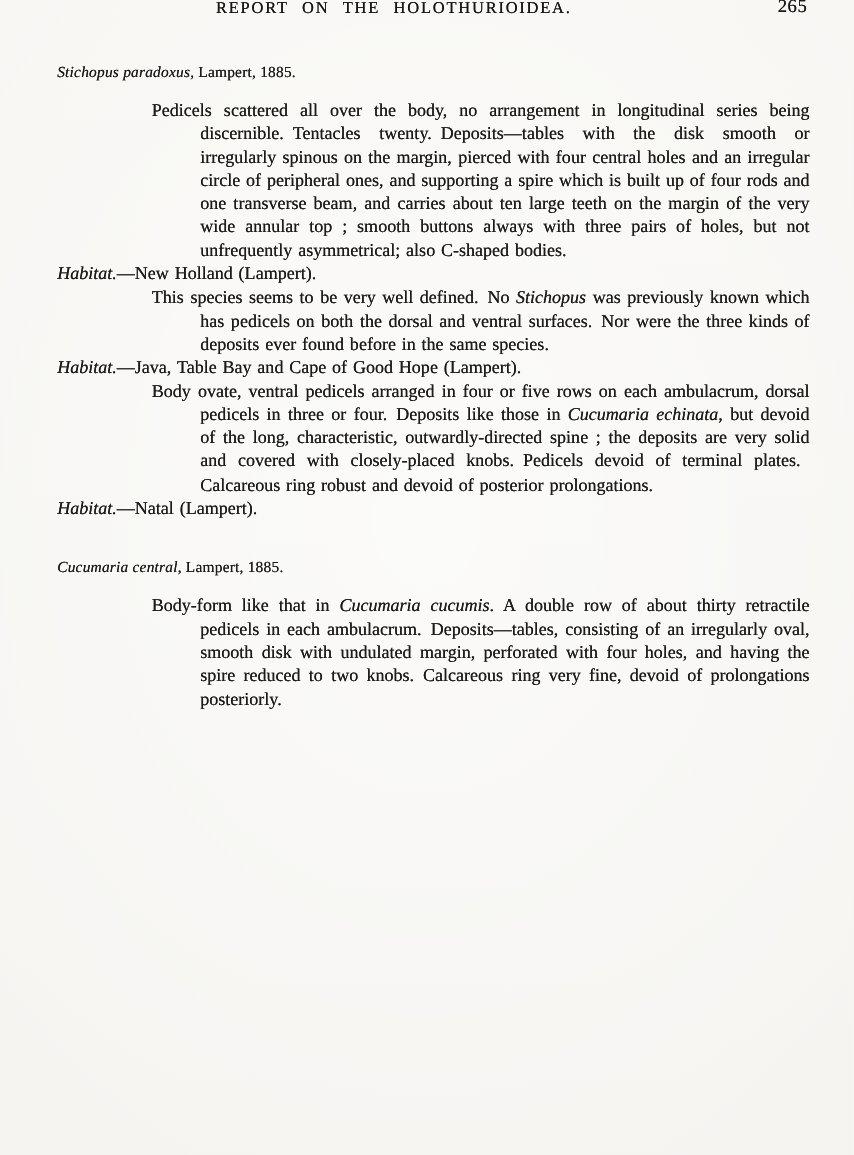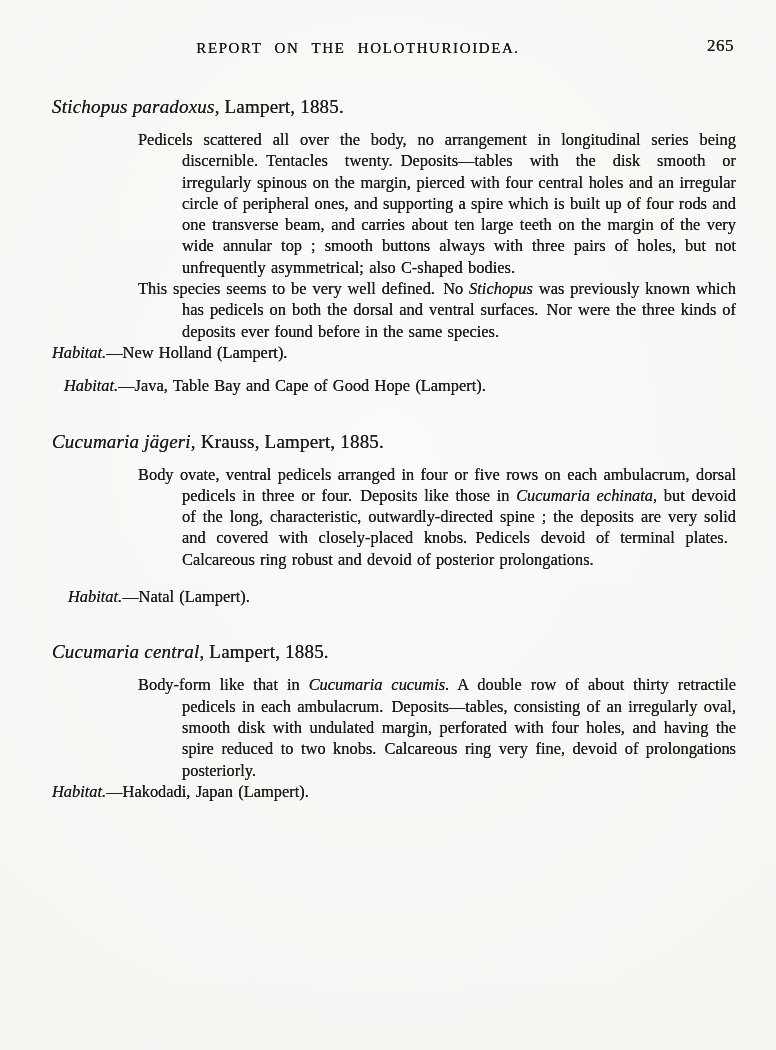--- a/index.html
+++ b/index.html
@@ -10,21 +10,20 @@
     color: #1d1c1a;
     overflow: hidden;
   }
   .page {
     position: relative;
     width: 776px; height: 1050px;
     background:
       radial-gradient(ellipse 120% 110% at 50% 45%, rgba(255,255,255,0.55) 0%, rgba(255,255,255,0) 60%),
       linear-gradient(#f8f7f4, #f5f4f1);
     box-sizing: border-box;
-    padding-top: 40px;
     overflow: hidden;
   }
   .header {
     position: relative;
     height: 22px;
     width: 776px;
   }
   .running-head {
     position: absolute;
     left: 0; right: 60px;
@@ -55,21 +54,21 @@
     text-shadow: 0 0 0.35px #201f1d;
   }
   .intro-para {
     margin-top: 22px;
     padding-left: 128px;
     box-sizing: border-box;
   }
   .species-heading {
     margin-top: 33px;
     margin-bottom: 10px;
-    font-size: 19px;
+    font-size: 14px;
     line-height: 24px;
     letter-spacing: 0.2px;
     text-shadow: 0 0 0.4px #201f1d;
   }
   .hang-para {
     padding-left: 130px;
     text-indent: -44px;
     box-sizing: border-box;
   }
   .habitat-line {
@@ -86,34 +85,32 @@
     <div class="running-head">REPORT ON THE HOLOTHURIOIDEA.</div>
     <div class="page-number">265</div>
   </div>
 
   <div class="text-column">
 
 
     <div>
       <div class="species-heading"><span class="it">Stichopus paradoxus</span><span>, Lampert, 1885.</span></div>
       <p class="body-text hang-para" style="margin:0"><span>Pedicels scattered all over the body, no arrangement in longitudinal series being discernible. Tentacles twenty. Deposits—tables with the disk smooth or irregularly spinous on the margin, pierced with four central holes and an irregular circle of peripheral ones, and supporting a spire which is built up of four rods and one transverse beam, and carries about ten large teeth on the margin of the very wide annular top ; smooth buttons always with three pairs of holes, but not unfrequently asymmetrical; also C-shaped bodies.</span></p>
+      <p class="body-text habitat-line" style="margin:0"><span class="it">Habitat.</span><span>—New Holland (Lampert).</span></p>
       <p class="body-text hang-para" style="margin:0"><span>This species seems to be very well defined. No </span><span class="it">Stichopus</span><span> was previously known which has pedicels on both the dorsal and ventral surfaces. Nor were the three kinds of deposits ever found before in the same species.</span></p>
-      <p class="body-text habitat-line" style="margin:0"><span class="it">Habitat.</span><span>—New Holland (Lampert).</span></p>
     </div>
 
     <div>
-      <p class="body-text habitat-line" style="margin:12px"><span class="it">Habitat.</span><span>—Java, Table Bay and Cape of Good Hope (Lampert).</span></p>
+      <p class="body-text habitat-line" style="margin:0"><span class="it">Habitat.</span><span>—Java, Table Bay and Cape of Good Hope (Lampert).</span></p>
     </div>
 
     <div>
-      <div class="species-heading"><span class="it">Cucumaria jägeri</span><span>, Krauss, Lampert, 1885.</span></div>
       <p class="body-text hang-para" style="margin:0"><span>Body ovate, ventral pedicels arranged in four or five rows on each ambulacrum, dorsal pedicels in three or four. Deposits like those in </span><span class="it">Cucumaria echinata</span><span>, but devoid of the long, characteristic, outwardly-directed spine ; the deposits are very solid and covered with closely-placed knobs. Pedicels devoid of terminal plates. Calcareous ring robust and devoid of posterior prolongations.</span></p>
-      <p class="body-text habitat-line" style="margin:16px"><span class="it">Habitat.</span><span>—Natal (Lampert).</span></p>
+      <p class="body-text habitat-line" style="margin:0"><span class="it">Habitat.</span><span>—Natal (Lampert).</span></p>
     </div>
 
     <div>
       <div class="species-heading"><span class="it">Cucumaria central</span><span>, Lampert, 1885.</span></div>
       <p class="body-text hang-para" style="margin:0"><span>Body-form like that in </span><span class="it">Cucumaria cucumis</span><span>. A double row of about thirty retractile pedicels in each ambulacrum. Deposits—tables, consisting of an irregularly oval, smooth disk with undulated margin, perforated with four holes, and having the spire reduced to two knobs. Calcareous ring very fine, devoid of prolongations posteriorly.</span></p>
-      <p class="body-text habitat-line" style="margin:0"><span class="it">Habitat.</span><span>—Hakodadi, Japan (Lampert).</span></p>
     </div>
 
   </div>
 </div>
 
 </body></html>

